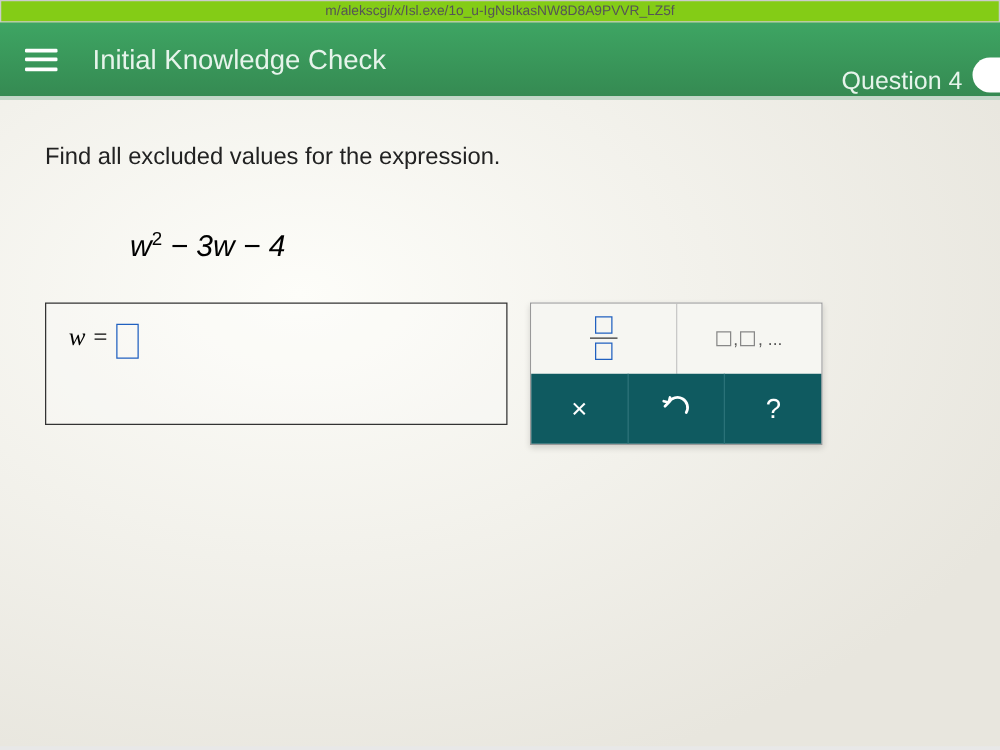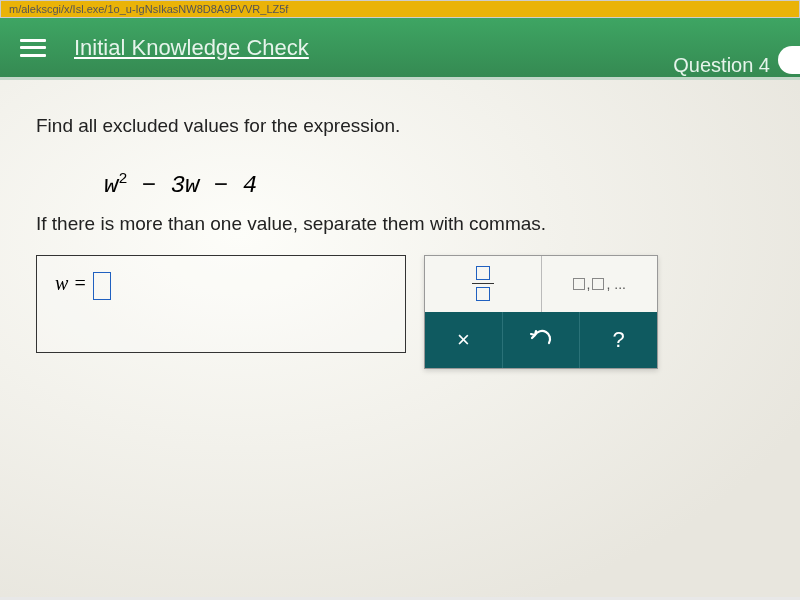--- a/index.html
+++ b/index.html
@@ -5,41 +5,40 @@
     * { margin: 0; padding: 0; box-sizing: border-box; }
     body {
       font-family: Arial, Helvetica, sans-serif;
       background: #e8e8e8;
       width: 800px;
       height: 600px;
       overflow: hidden;
       position: relative;
     }
     .url-bar {
-      background: #eab308;
+      background: #84cc16;
       border: 1px solid #ccc;
       padding: 2px 8px;
       font-size: 11px;
       color: #555;
       height: 18px;
       white-space: nowrap;
       overflow: hidden;
-      text-align: left;
+      text-align: center;
     }
     .header {
       background: #3c9a5f;
       background: linear-gradient(to bottom, #3ea563 0%, #358a52 100%);
       color: #fff;
       height: 62px;
       display: flex;
       align-items: center;
       padding: 12px 20px;
       position: relative;
       border-bottom: 3px solid #c4d8c9;
-      text-decoration: underline;
     }
     .hamburger {
       display: flex;
       flex-direction: column;
       justify-content: space-between;
       width: 26px;
       height: 18px;
       margin-right: 28px;
       cursor: pointer;
     }
@@ -73,25 +72,25 @@
     .content {
       padding: 32px 36px 20px 36px;
       background: #f2f0ea;
       background: radial-gradient(ellipse at 30% 30%, #fdfdf9 0%, #e8e6de 80%);
       height: 517px;
     }
     .problem-text {
       font-size: 19px;
       color: #222;
       line-height: 1.5;
-      margin-bottom: 12px;
+      margin-bottom: 24px;
     }
     .math-expr {
-      margin: 18px 0 12px 60px;
-      font-family: Liberation Mono, monospace;
+      margin: 18px 0 28px 60px;
+      font-family: Liberation Sans, sans-serif;
       font-size: 24px;
       font-style: italic;
       display: inline-block;
     }
     .fraction {
       display: inline-block;
       text-align: center;
       vertical-align: middle;
     }
     .frac-num {
@@ -209,21 +208,20 @@
   </div>
 
   <div class="math-expr">
     <span class="fraction">
       <span class="frac-num">
         <span>w</span><span class="sup">2</span><span> − 3w − 4</span>
       </span>
     </span>
   </div>
 
-  <div class="instruction">If there is more than one value, separate them with commas.</div>
 
   <div class="answer-row">
     <div class="answer-box">
       <span>w = </span>
       <span class="answer-input-slot"></span>
     </div>
 
     <div class="tool-palette">
       <div class="tool-row">
         <div class="tool-cell">

